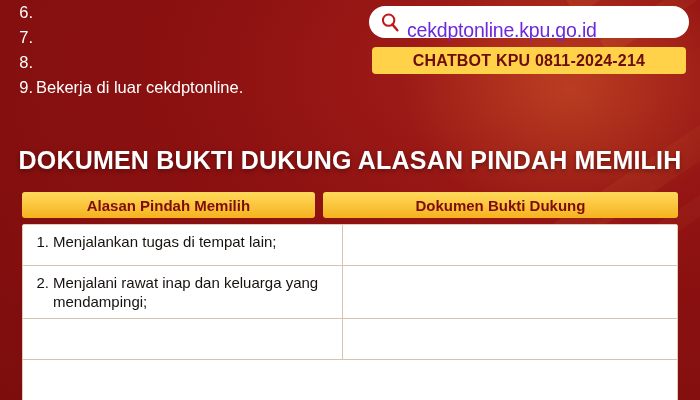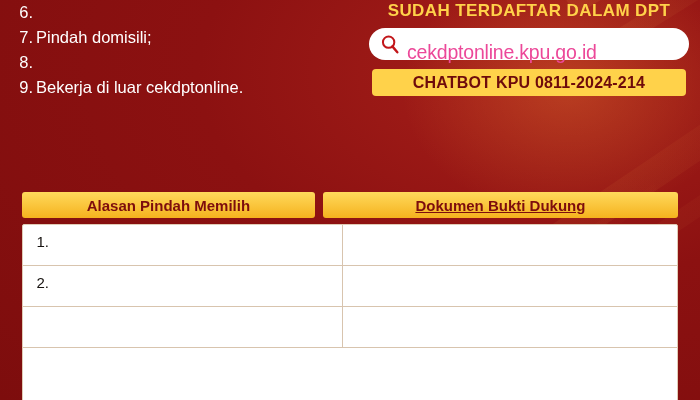--- a/index.html
+++ b/index.html
@@ -93,21 +93,21 @@
     padding-left: 10px;
     box-sizing: border-box;
   }
   .mag {
     flex: none;
     width: 22px;
     height: 22px;
     margin-right: 6px;
   }
   .url-text {
-    color: #ec4899;
+    color: #6d28d9;
     font-size: 19.5px;
     font-weight: normal;
     letter-spacing: -.2px;
     white-space: nowrap;
     margin-top: 16px;
   }
   .chatbot-pill {
     margin: 9px auto 0;
     width: 314px;
     height: 27px;
@@ -157,21 +157,21 @@
     border-radius: 3px;
     display: flex;
     align-items: center;
     justify-content: center;
     color: #7d0d0d;
     font-weight: bold;
     font-size: 15px;
     white-space: nowrap;
   }
   .th.c1 { width: 320px; }
-  .th.c2 { width: 388px; text-decoration: underline; }
+  .th.c2 { width: 388px; }
 
   .tbody {
     margin-top: 6px;
     background: #ffffff;
     border: 1px solid #e0ccb6;
     border-radius: 2px;
     overflow: hidden;
     height: 176px;
   }
   .trow {
@@ -216,66 +216,67 @@
   <div class="ribbon b1"></div>
   <div class="ribbon b2"></div>
   <div class="ribbon b3"></div>
 
   <div class="list-left">
     <div class="li">
       <span class="num">6.</span>
     </div>
     <div class="li">
       <span class="num">7.</span>
-      <span>Pindah domisili;</span>
     </div>
     <div class="li">
       <span class="num">8.</span>
     </div>
     <div class="li">
       <span class="num">9.</span>
       <span>Bekerja di luar cekdptonline.</span>
     </div>
   </div>
 
   <div class="right-block">
-    <div class="dpt-head">SUDAH TERDAFTAR DALAM DPT</div>
 
     <div class="url-pill">
       <span class="mag">
         <svg width="22" height="22" viewBox="0 0 24 24" fill="none">
           <circle cx="10.5" cy="10" r="6.2" stroke="#c2161a" stroke-width="2.2"></circle>
           <line x1="14.6" y1="14.6" x2="20" y2="21" stroke="#c2161a" stroke-width="2.6" stroke-linecap="round"></line>
         </svg>
       </span>
       <span class="url-text">cekdptonline.kpu.go.id</span>
     </div>
 
     <div class="chatbot-pill">
       <span class="chatbot-text">CHATBOT KPU 0811-2024-214</span>
     </div>
   </div>
 
+  <div class="section-title">DOKUMEN BUKTI DUKUNG ALASAN PINDAH MEMILIH</div>
 
   <div class="table">
     <div class="thead">
       <div class="th c1">Alasan Pindah Memilih</div>
       <div class="th c2">Dokumen Bukti Dukung</div>
     </div>
 
     <div class="tbody">
       <div class="trow">
         <div class="td c1">
           <span class="num">1.</span>
+          <span>Menjalankan tugas di tempat lain;</span>
         </div>
       </div>
 
       <div class="trow">
         <div class="td c1">
           <span class="num">2.</span>
+          <span>Menjalani rawat inap dan keluarga yang mendampingi;</span>
         </div>
       </div>
 
       <div class="trow">
         <div class="td c1">
           <span class="num"></span>
           <span></span>
         </div>
         <div class="td c2"></div>
       </div>

